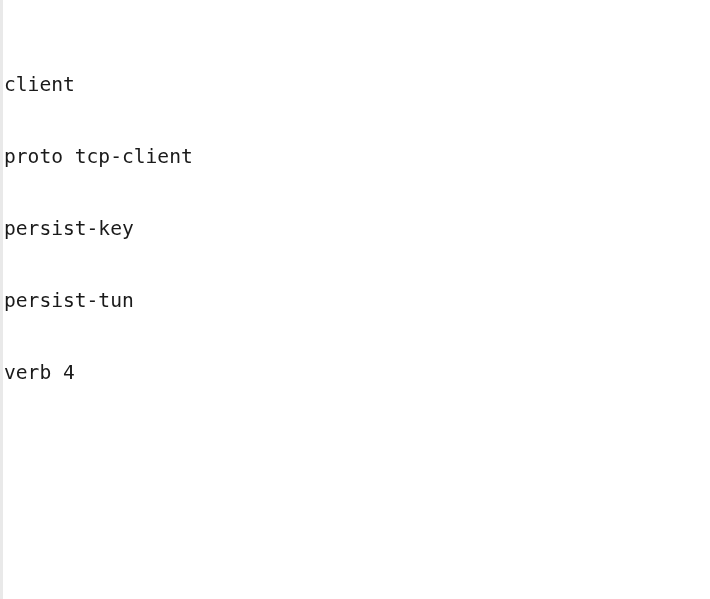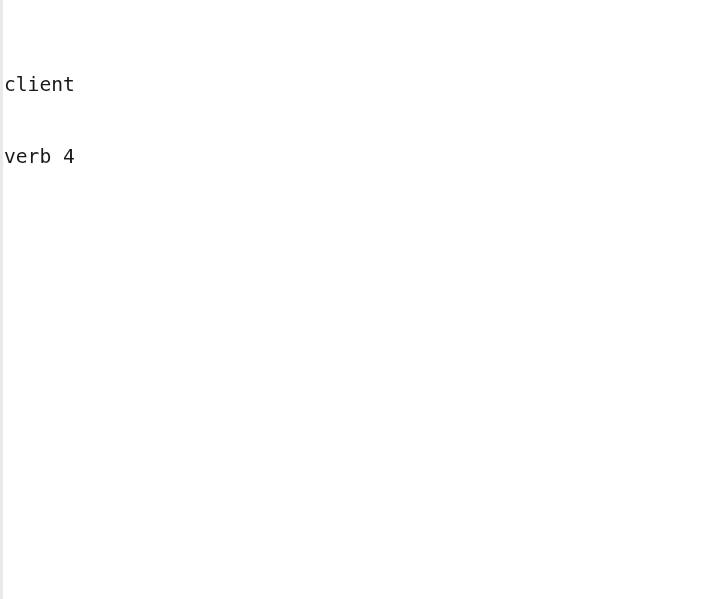--- a/index.html
+++ b/index.html
@@ -51,20 +51,23 @@
 </head>
 <body>
 
 <div class="page">
 
   <div class="gutter"></div>
 
   <div class="doc">
 
     <div class="line">client</div>
+    <div class="line">proto tcp-client</div>
+    <div class="line">persist-key</div>
+    <div class="line">persist-tun</div>
     <div class="line">verb 4</div>
     
     
 
     
 
     
 
     
     

